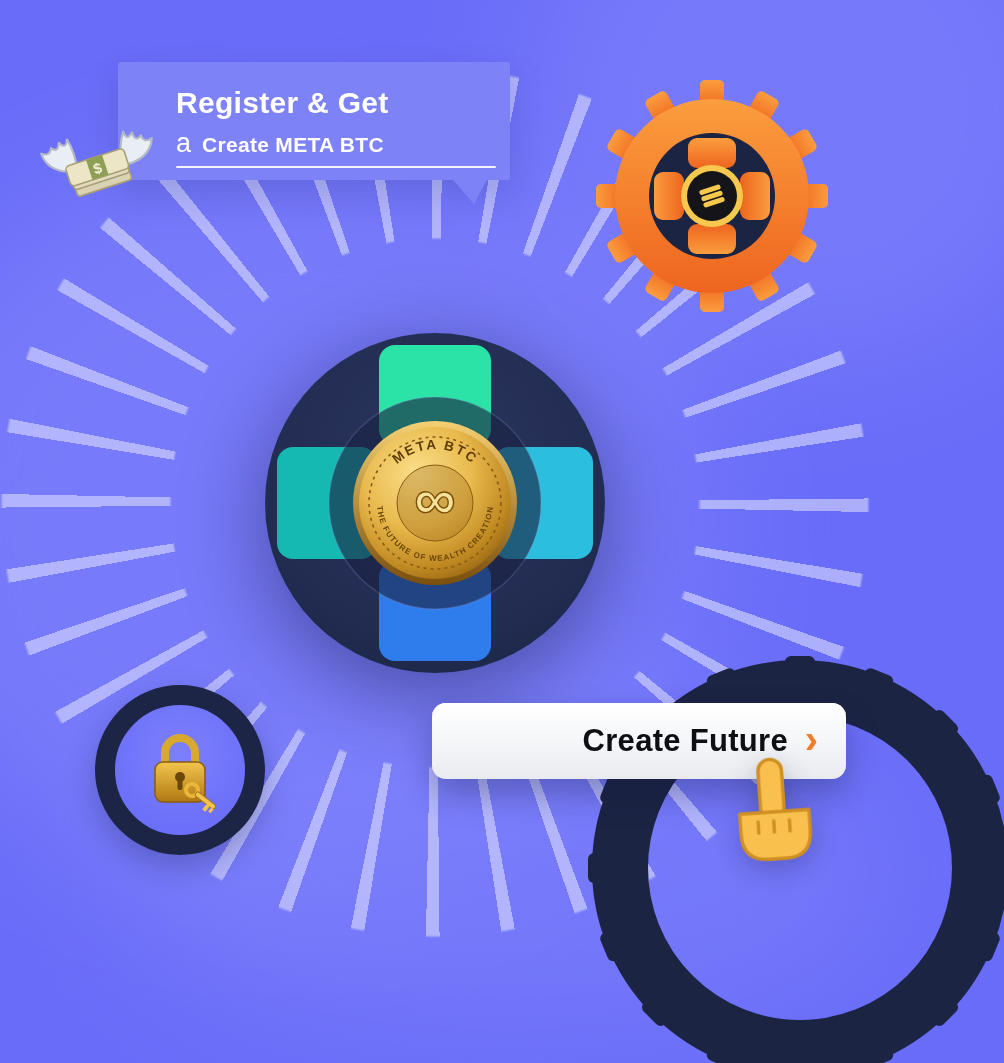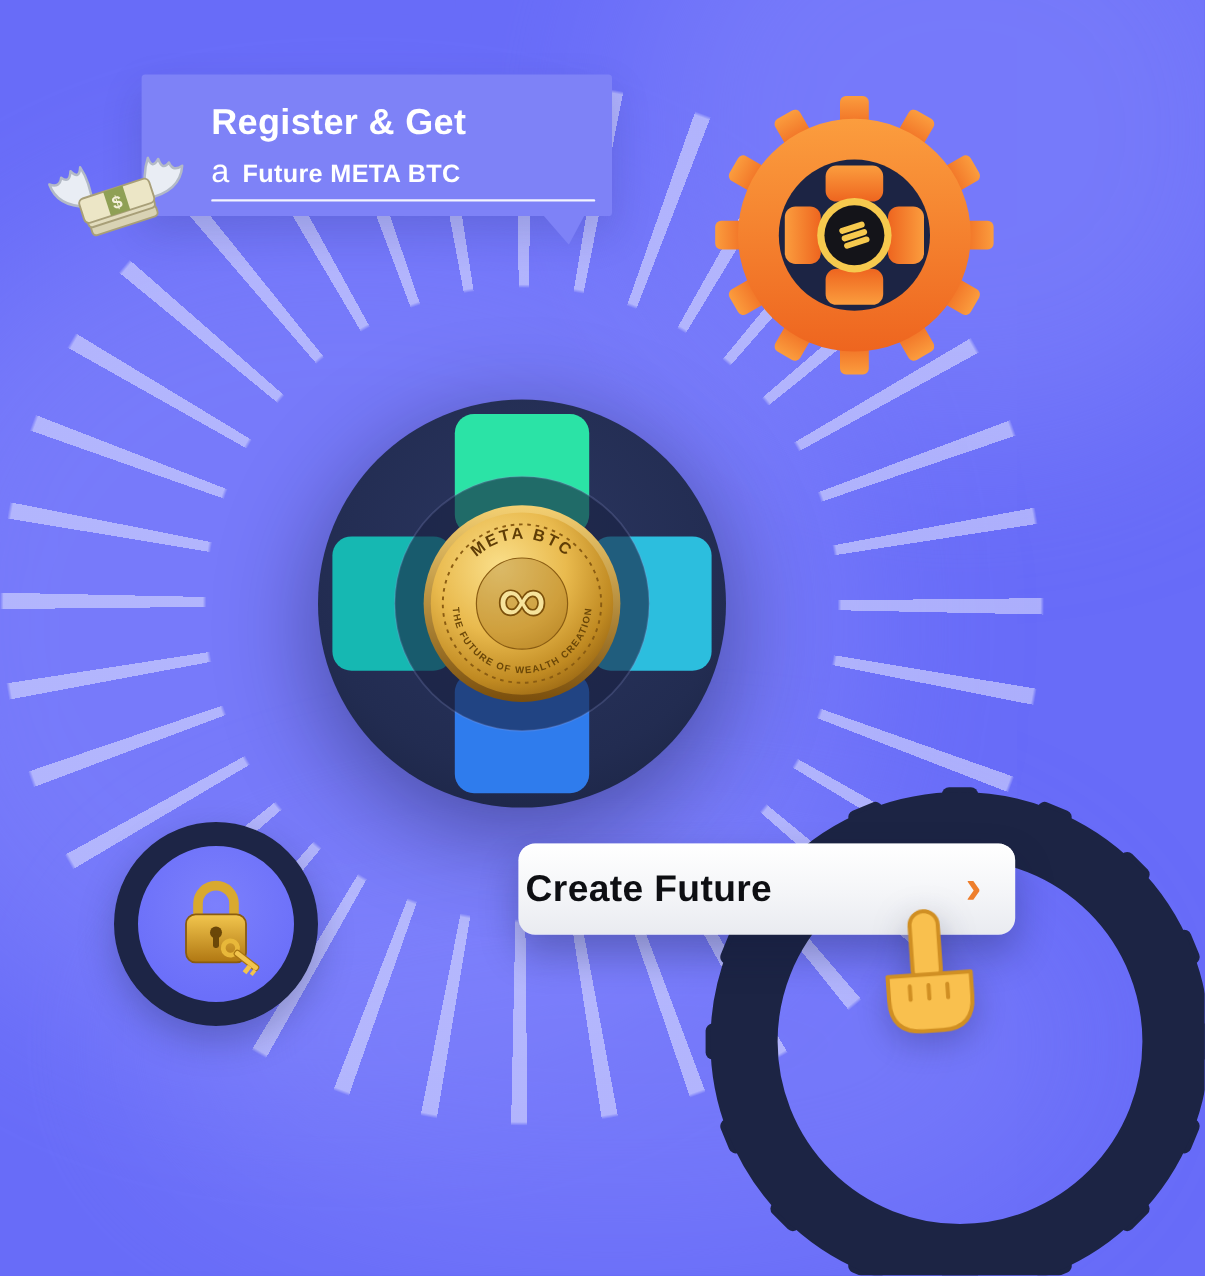--- a/index.html
+++ b/index.html
@@ -67,21 +67,21 @@
     background:radial-gradient(circle at 50% 38%, #7c80fc, #6b6ff9 75%);
     box-shadow:0 12px 30px rgba(22,27,70,.28);
     display:flex;align-items:center;justify-content:center;
   }
 
   
   .cta{
     left:432px;top:703px;width:414px;height:76px;border-radius:14px;
     background:linear-gradient(180deg,#ffffff 0%,#f4f5f8 55%,#e9ebf0 100%);
     box-shadow:0 16px 32px rgba(18,22,60,.30), inset 0 1px 0 rgba(255,255,255,.9);
-    display:flex;align-items:center;justify-content:flex-start;
+    display:flex;align-items:center;justify-content:flex-end;
     padding-right:58px;box-sizing:border-box;cursor:pointer;border:none;
   }
   .cta .label{font-size:31px;font-weight:700;color:#0e0f13;letter-spacing:.3px;}
   .cta .chev{
     position:absolute;right:28px;top:50%;transform:translateY(-54%);
     font-size:40px;font-weight:700;color:#ee7e2c;line-height:1;
   }
   .hand{left:712px;top:756px;filter:drop-shadow(0 8px 14px rgba(20,24,60,.28));transform:rotate(-4deg);}
 
   svg text{font-family:"Liberation Sans", sans-serif;}
@@ -207,21 +207,21 @@
         <rect x="-11" y="4" width="22" height="5" rx="2.5"></rect>
       </g>
     </g>
   </svg>
 
   <div class="abs bubble">
     <div class="tail"></div>
     <div class="title">Register &amp; Get</div>
     <div class="sub">
       <span class="prefix">a</span>
-      <span class="rest">Future META BTC</span>
+      <span class="rest">Create META BTC</span>
     </div>
     <div class="rule"></div>
   </div>
 
   <svg class="abs money-icon" width="116" height="86" viewBox="0 0 110 80">
     <g fill="#e9edf4" stroke="#b3bac6" stroke-width="2" stroke-linejoin="round">
       <path d="M34 38 Q6 36 2 16 Q10 20 12 12 Q18 18 20 8 Q26 16 28 6 Q34 18 34 38 Z"></path>
       <path d="M76 38 Q104 36 108 16 Q100 20 98 12 Q92 18 90 8 Q84 16 82 6 Q76 18 76 38 Z"></path>
     </g>
     <g transform="rotate(-10 55 48)">

